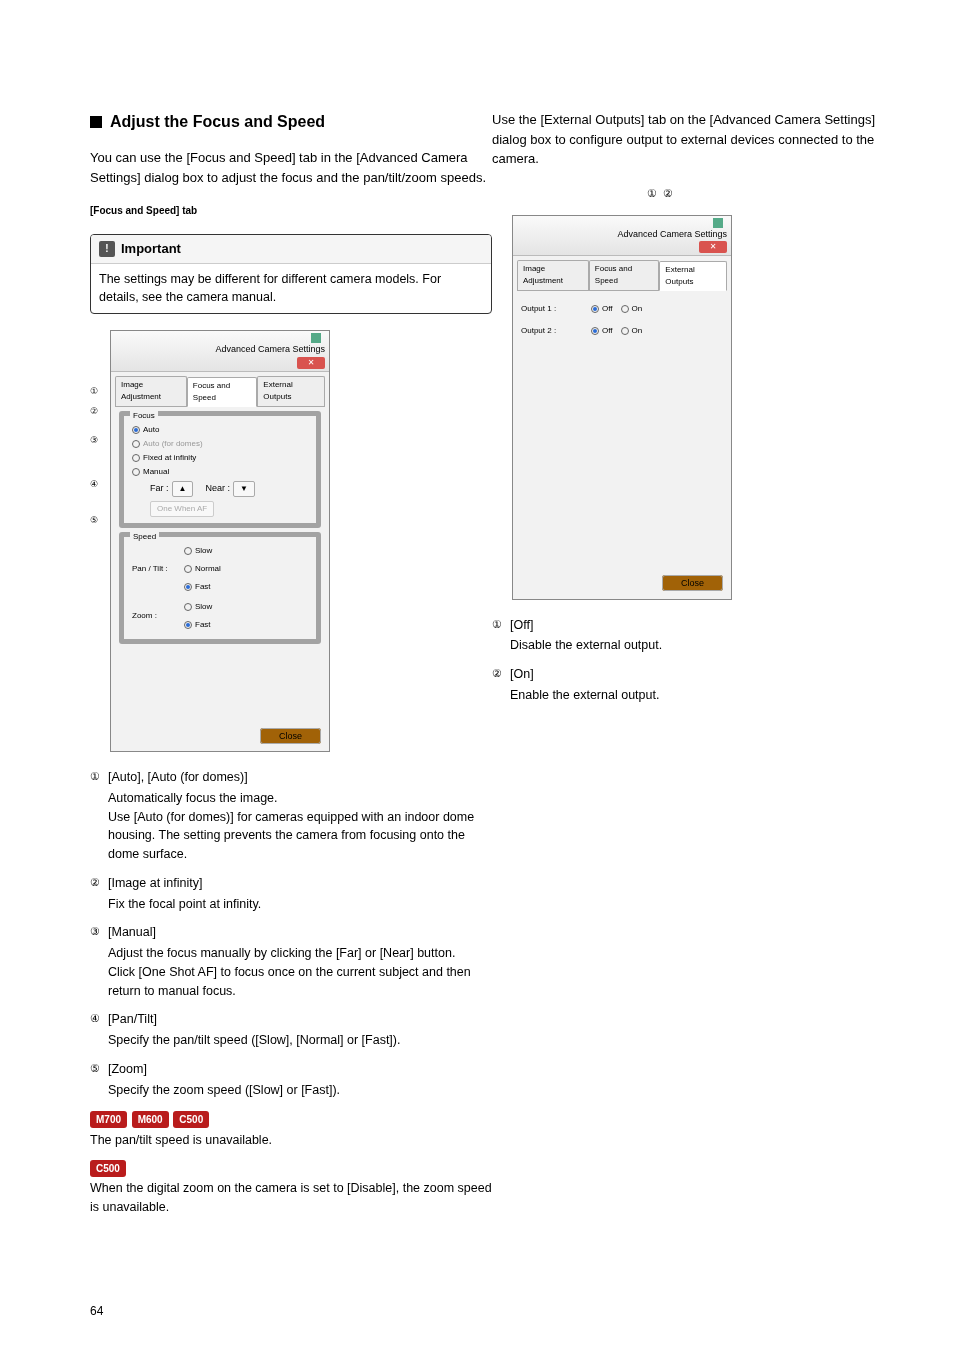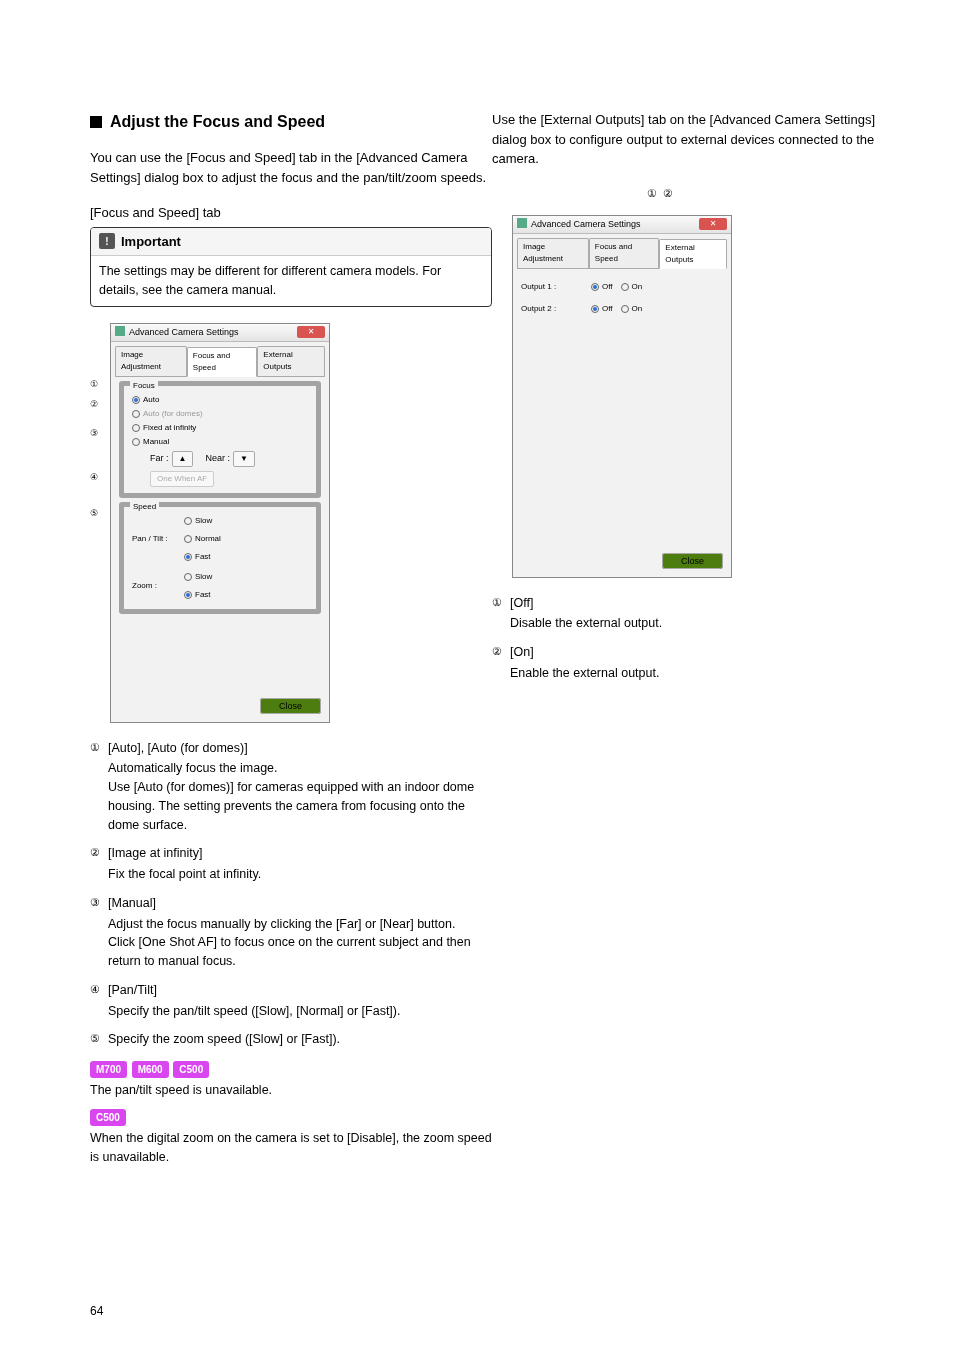--- a/index.html
+++ b/index.html
@@ -30,23 +30,23 @@
     content: "";
     display: inline-block;
     width: 12px;
     height: 12px;
     background: #000;
     margin-right: 8px;
     flex-shrink: 0;
   }
   .intro { margin-bottom: 16px; }
   .subhead {
-    font-weight: normal;
-    font-size: 13px;
-    margin-bottom: 4px;
+    font-weight: bold;
+    font-size: 10px;
+    margin-bottom: 16px;
     margin-top: 8px;
   }
   .important-box {
     border: 1px solid #333;
     border-radius: 4px;
     overflow: hidden;
     margin-bottom: 10px;
   }
   .important-header {
     background: #f5f5f5;
@@ -79,21 +79,22 @@
     font-size: 9px;
     margin: 16px 0 16px 20px;
     position: relative;
   }
   .dialog-titlebar {
     background: linear-gradient(#fafafa,#e4e4e4);
     border-bottom: 1px solid #bbb;
     padding: 2px 4px;
     font-size: 9px;
     display: flex;
-    align-items: flex-start;
+    align-items: flex-end;
+    flex-direction: column;
   }
   .dialog-titlebar .dicon {
     width: 10px; height: 10px; background:#5a8; margin-right:4px;
   }
   .dialog-close {
     margin-left: auto;
     background: #d9534f;
     color: white;
     width: 28px;
     height: 12px;
@@ -118,21 +119,21 @@
   .radio-row { display:flex; align-items:center; gap:3px; font-size:8px; margin:2px 0; }
   .radio { width:8px;height:8px;border:1px solid #666;border-radius:50%; display:inline-block; position:relative; }
   .radio.on::after{content:"";position:absolute;width:4px;height:4px;border-radius:50%;left:1px;top:1px;}
   .radio.on.blue::after{background:#2b6cd6;}
   .manual-buttons { margin-left:18px; display:flex; align-items:center; gap:3px; }
   .btn-small { border:1px solid #aaa; background:#f8f8f8; padding:1px 6px; font-size:8px; border-radius:2px;}
   .btn-small.disabled { color:#aaa; border-color:#ccc; }
   .row-line { display:flex; align-items:center; gap:8px; font-size:8px; }
   .row-line .rl-label { width:44px; }
   .close-btn-row { text-align:right; padding:8px; }
-  .close-btn { border:1px solid #aaa; background:#4d7c0f; padding:2px 18px; font-size:9px; border-radius:3px;margin-left:36px; }
+  .close-btn { border:1px solid #aaa; background:#a16207; padding:2px 18px; font-size:9px; border-radius:3px;margin-left:36px; }
 
   
   .callout-wrapper { position:relative; }
   .callout-marker {
     position:absolute;
     width:14px; height:14px;
     font-size:9px;
     display:flex; align-items:center; justify-content:center;
   }
   .callout-marker.left { left:-3px; }
@@ -141,21 +142,21 @@
   .num-list { margin-top: 10px; }
   .num-item { display:flex; gap:6px; margin-bottom:10px; }
   .num-mark { width:12px; flex-shrink:0; font-size:11px; }
   .num-body { flex:1; font-size:12.5px; }
   .num-body .label { font-weight: normal; display:block; margin-bottom:2px; }
   .num-body .desc { display:block; }
 
   .model-badges { margin-top:8px; margin-bottom:2px; }
   .model-badge {
     display:inline-block;
-    background:#d946ef;
+    background:#b91c1c;
     color:#fff;
     font-size:10px;
     font-weight:bold;
     padding:1px 6px;
     border-radius:3px;
     margin-right:1px;
   }
   .model-note { font-size:12.5px; margin-bottom:8px; }
 
   .page-number {
@@ -312,20 +313,21 @@
         <div class="num-item">
           <div class="num-mark">④</div>
           <div class="num-body">
             <span class="label">[Pan/Tilt]</span>
             <span class="desc">Specify the pan/tilt speed ([Slow], [Normal] or [Fast]).</span>
           </div>
         </div>
         <div class="num-item">
           <div class="num-mark">⑤</div>
           <div class="num-body">
+            <span class="label">[Zoom]</span>
             <span class="desc">Specify the zoom speed ([Slow] or [Fast]).</span>
           </div>
         </div>
       </div>
 
       <div class="model-badges">
         <span class="model-badge">M700</span>
         <span class="model-badge">M600</span>
         <span class="model-badge">C500</span>
       </div>

